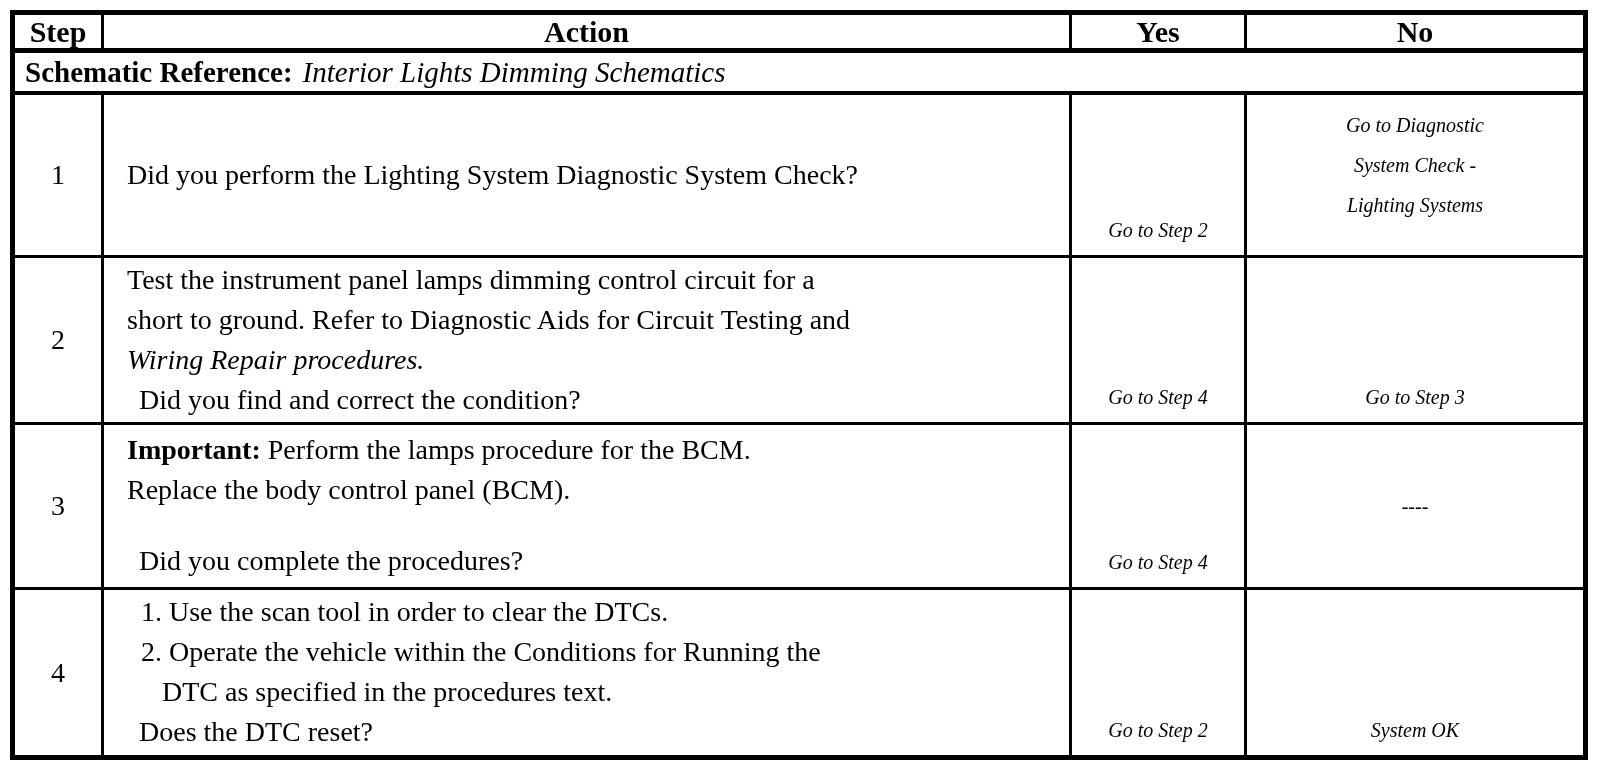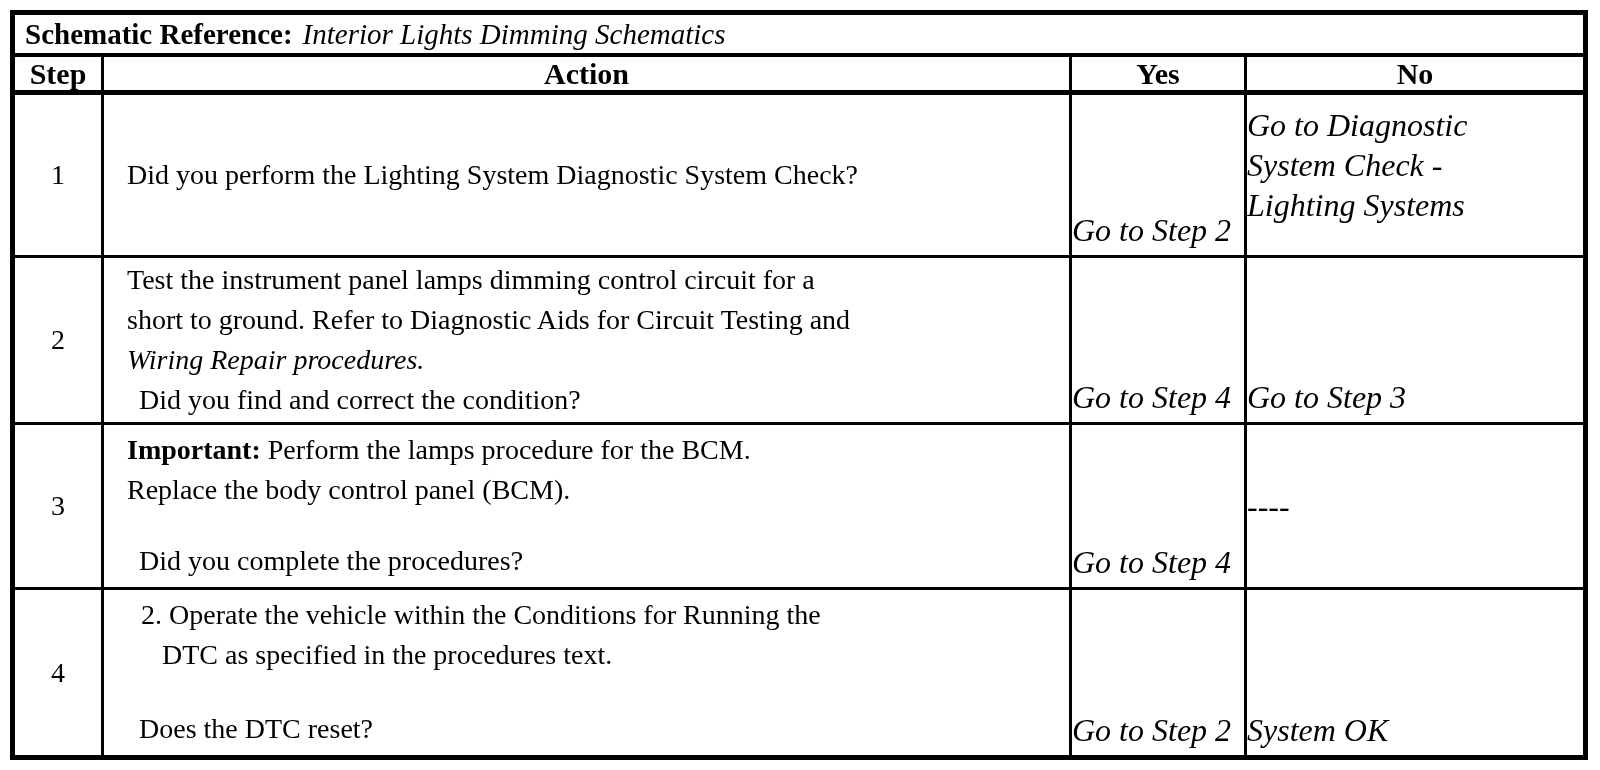--- a/index.html
+++ b/index.html
@@ -52,56 +52,56 @@
     display:flex; flex-direction:column;
     font-size:28px; line-height:40px;
     padding:5px 12px 6px 23px;
     justify-content:center;
   }
   .question { margin-top:auto;margin-left:12px; }
   .list-item { padding-left:14px; }
   .list-cont { padding-left:35px; }
 
   .yes-cell, .no-cell {
-    display:flex; flex-direction:column; align-items:flex-start;
-    font-size:32px; line-height:40px;
+    display:flex; flex-direction:column; align-items:center;
+    font-size:20px; line-height:40px;
     font-style:italic; text-align:center;
   }
   .v-bottom { justify-content:flex-end; padding-bottom:5px; }
   .v-top    { justify-content:flex-start; padding-top:10px; }
   .v-center { justify-content:center; }
 
   .b { font-weight:bold; }
   .i { font-style:italic; }
 </style>
 </head>
 <body>
 
 <div class="page">
   <div class="dtable">
 
-    <div class="row schem-row">
-      <div class="cell schem-cell">
-        <span class="b">Schematic Reference:</span>
-        <span class="i">Interior Lights Dimming Schematics</span>
-      </div>
-    </div>
-
     <div class="row header-row">
       <div class="cell c-step h-cell">
         <span>Step</span>
       </div>
       <div class="cell c-action h-cell">
         <span>Action</span>
       </div>
       <div class="cell c-yes h-cell">
         <span>Yes</span>
       </div>
       <div class="cell c-no h-cell">
         <span>No</span>
+      </div>
+    </div>
+
+    <div class="row schem-row">
+      <div class="cell schem-cell">
+        <span class="b">Schematic Reference:</span>
+        <span class="i">Interior Lights Dimming Schematics</span>
       </div>
     </div>
 
     <div class="row r1">
       <div class="cell c-step step-cell">
         <span>1</span>
       </div>
       <div class="cell c-action action-cell">
         <div>Did you perform the Lighting System Diagnostic System Check?</div>
       </div>
@@ -156,20 +156,21 @@
         <div>----</div>
       </div>
     </div>
 
     <div class="row r4">
       <div class="cell c-step step-cell">
         <span>4</span>
       </div>
       <div class="cell c-action action-cell">
         <div>
+          <div class="list-item">1. Use the scan tool in order to clear the DTCs.</div>
           <div class="list-item">2. Operate the vehicle within the Conditions for Running the</div>
           <div class="list-cont">DTC as specified in the procedures text.</div>
         </div>
         <div class="question">Does the DTC reset?</div>
       </div>
       <div class="cell c-yes yes-cell v-bottom">
         <div>Go to Step 2</div>
       </div>
       <div class="cell c-no no-cell v-bottom">
         <div>System OK</div>

